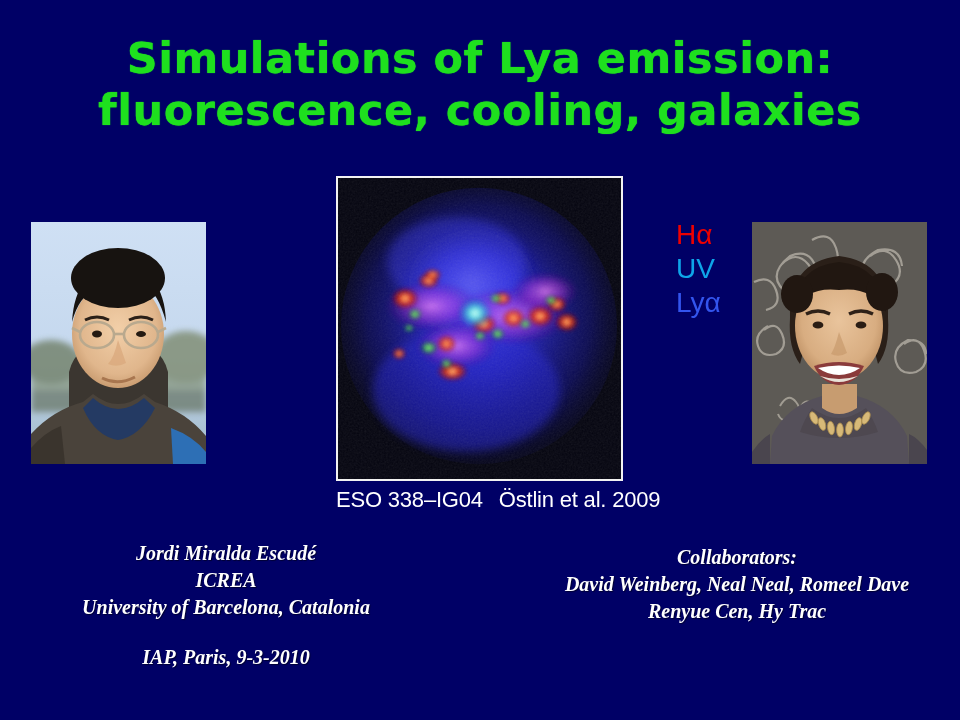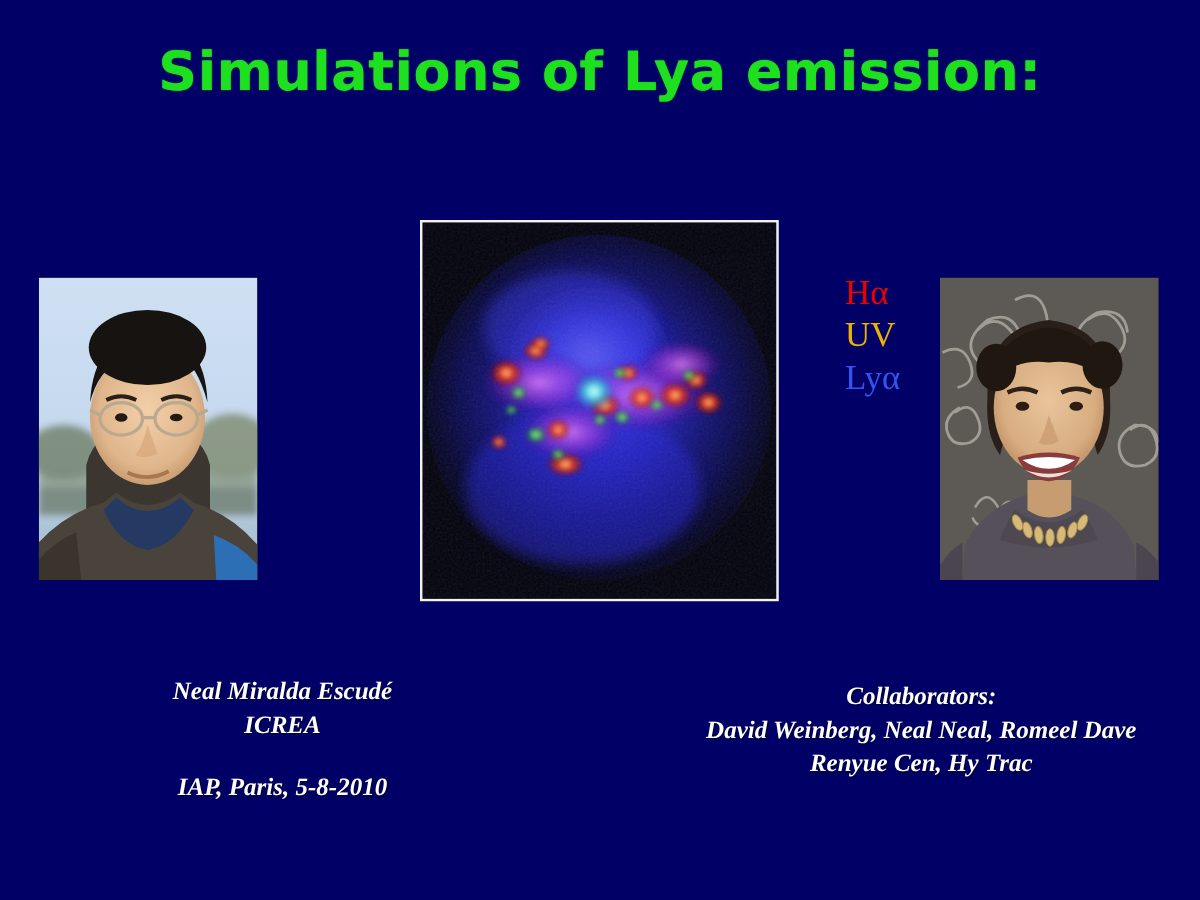--- a/index.html
+++ b/index.html
@@ -70,21 +70,21 @@
   
   #legend {
     position: absolute;
     left: 676px;
     top: 218px;
     font-family: "Liberation Sans", sans-serif;
     font-size: 28px;
     line-height: 34px;
     font-weight: normal;
   }
-  #legend .lrow { display: block; white-space: nowrap; font-family: Liberation Serif, serif; }
+  #legend .lrow { display: block; white-space: nowrap; }
 
   
   .portrait {
     position: absolute;
     overflow: hidden;
     background: #222;
   }
   #portrait-left  { left: 31px;  top: 222px; width: 175px; height: 242px; }
   #portrait-right { left: 752px; top: 222px; width: 175px; height: 242px; }
   .portrait svg { display: block; width: 100%; height: 100%; }
@@ -118,20 +118,21 @@
   }
   #collab-block .cline { display: block; white-space: nowrap; }
 </style>
 </head>
 <body>
 
 <div id="slide">
 
   <div id="title-block">
     <span class="tline">Simulations of Lya emission:</span>
+    <span class="tline">fluorescence, cooling, galaxies</span>
   </div>
 
   <div id="galaxy-figure">
     <svg id="galaxy-canvas" viewBox="0 0 287 305" preserveAspectRatio="none">
       <defs>
         <radialGradient id="halo" cx="50%" cy="47%" r="58%">
           <stop offset="0%" stop-color="#4a4aff" stop-opacity="0.95"></stop>
           <stop offset="35%" stop-color="#2a2ae0" stop-opacity="0.75"></stop>
           <stop offset="70%" stop-color="#1414a0" stop-opacity="0.45"></stop>
           <stop offset="100%" stop-color="#05051a" stop-opacity="0.15"></stop>
@@ -216,24 +217,27 @@
         <ellipse cx="216" cy="124" rx="6" ry="5" fill="url(#greenknot)"></ellipse>
         <ellipse cx="144" cy="160" rx="6" ry="5" fill="url(#greenknot)"></ellipse>
         <ellipse cx="72" cy="152" rx="5" ry="4" fill="url(#greenknot)"></ellipse>
       </g>
 
       <ellipse cx="139" cy="137" rx="18" ry="16" fill="url(#core)" filter="url(#soft)"></ellipse>
       <rect x="0" y="0" width="287" height="305" filter="url(#grain)" opacity="0.55"></rect>
     </svg>
   </div>
 
+  <div id="galaxy-caption">
+    <span>ESO 338–IG04</span><span class="capgap"></span><span>Östlin et al. 2009</span>
+  </div>
 
   <div id="legend">
     <span class="lrow" style="color:#ee0000">Hα</span>
-    <span class="lrow" style="color:#eab308">UV</span>
+    <span class="lrow" style="color:#0ea5e9">UV</span>
     <span class="lrow" style="color:#3355ee">Lyα</span>
   </div>
 
   <div class="portrait" id="portrait-left">
     <svg viewBox="0 0 175 242" preserveAspectRatio="none">
       <defs>
         <linearGradient id="sky" x1="0" y1="0" x2="0" y2="1">
           <stop offset="0%" stop-color="#cfe0f4"></stop>
           <stop offset="55%" stop-color="#c5d8ee"></stop>
           <stop offset="100%" stop-color="#9fb9c9"></stop>
@@ -327,24 +331,25 @@
         <ellipse cx="97" cy="206" rx="3.4" ry="6.8" transform="rotate(8 97 206)"></ellipse>
         <ellipse cx="106" cy="202" rx="3.4" ry="6.6" transform="rotate(18 106 202)"></ellipse>
         <ellipse cx="114" cy="196" rx="3.4" ry="6.6" transform="rotate(26 114 196)"></ellipse>
       </g>
       <path d="M0 242 L0 230 Q8 218 18 212 L18 242 Z" fill="#4a454e"></path>
       <path d="M175 242 L175 228 Q166 216 157 212 L157 242 Z" fill="#4a454e"></path>
     </svg>
   </div>
 
   <div class="authors" id="author-block">
-    <span class="aline">Neal Miralda Escudé</span>
+    <span class="aline">Jordi Miralda Escudé</span>
     <span class="aline">ICREA</span>
+    <span class="aline">University of Barcelona, Catalonia</span>
     <span class="spacer"></span>
-    <span class="aline">IAP, Paris, 5-8-2010</span>
+    <span class="aline">IAP, Paris, 9-3-2010</span>
   </div>
 
   <div class="authors" id="collab-block">
     <span class="cline">Collaborators:</span>
     <span class="cline">David Weinberg, Neal Neal, Romeel Dave</span>
     <span class="cline">Renyue Cen, Hy Trac</span>
   </div>
 
 </div>
 

